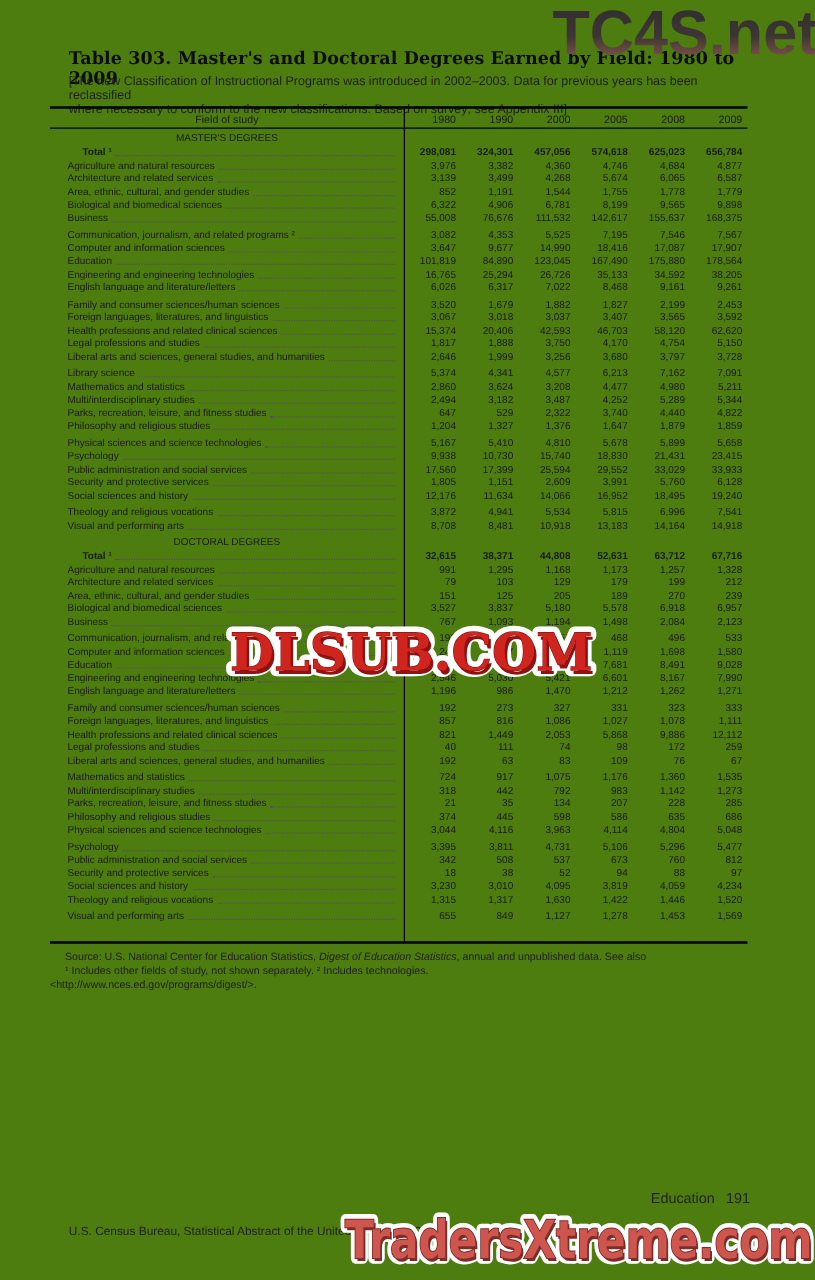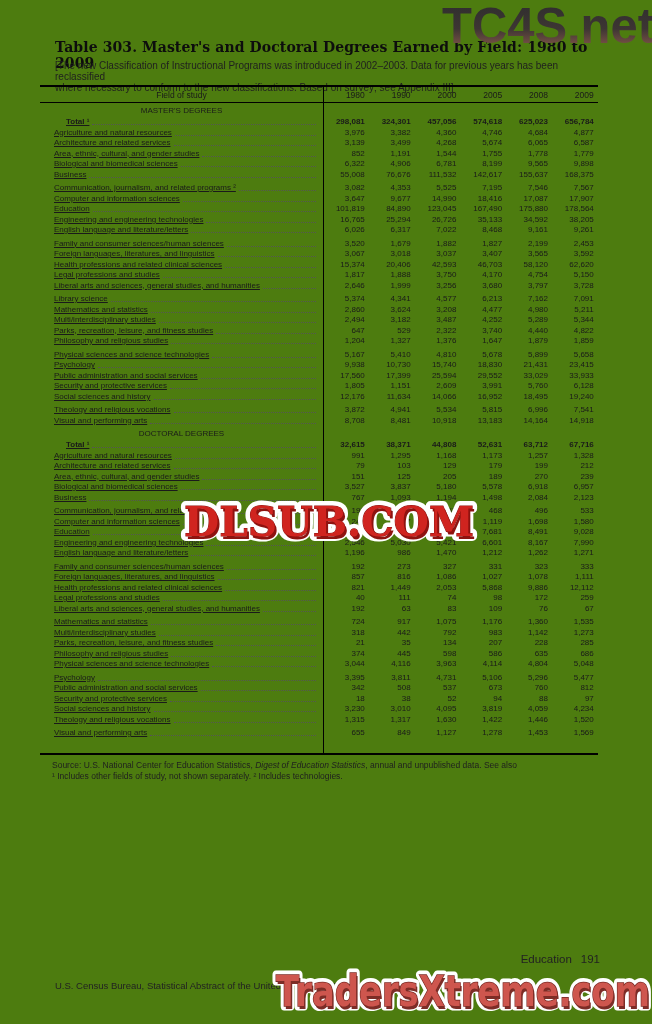--- a/index.html
+++ b/index.html
@@ -15,21 +15,21 @@
   .vline{position:absolute;left:283px;top:0;bottom:0;width:1px;background:#000;}
   .hdr{display:flex;align-items:center;height:15px;border-bottom:1px solid #000;font-size:8.5px;}
   .fhead{width:283px;text-align:center;}
   .ycell{width:45.8px;text-align:right;padding-right:4px;box-sizing:border-box;}
 
   .sec-head{width:283px;text-align:center;font-size:8px;padding-top:3px;height:10px;line-height:10px;}
   .group{margin-top:3px;}
   .group.first{margin-top:1px;}
   .row{display:flex;height:10.5px;line-height:10.5px;font-size:8px;white-space:nowrap;}
   .row.total{font-weight:bold;}
-  .lblwrap{width:283px;display:flex;box-sizing:border-box;padding-left:14px;overflow:hidden;text-decoration:underline;}
+  .lblwrap{width:283px;display:flex;box-sizing:border-box;padding-left:14px;overflow:hidden;}
   .row.total .lblwrap{padding-left:26px;}
   .lbl{white-space:nowrap;}
   .leader{flex:1;border-bottom:1px dotted #555;margin:0 7px 2.5px 3px;min-width:4px;}
   .cell{width:45.8px;text-align:right;padding-right:4px;box-sizing:border-box;}
 
   .footnotes{margin-top:5px;font-size:8.5px;line-height:11px;color:#1f1f1f;}
   .fn-ind{padding-left:12px;}
 
   .census-footer{position:absolute;left:55px;top:980px;font-size:9.5px;color:#222;}
   .page-ref{position:absolute;right:52px;top:953px;font-size:11.5px;color:#222;}
@@ -750,20 +750,21 @@
               <span class="cell">1,453</span>
               <span class="cell">1,569</span>
             </div>
           </div>
         </div>
     </div>
 
     <div class="footnotes">
       <div class="fn-ind"><span>Source: U.S. National Center for Education Statistics, </span><i>Digest of Education Statistics</i><span>, annual and unpublished data. See also</span></div>
       <div class="fn-ind">¹ Includes other fields of study, not shown separately. ² Includes technologies.</div>
+      <div>&lt;http://www.nces.ed.gov/programs/digest/&gt;.</div>
     </div>
   </div>
 
   <div class="page-ref"><span>Education</span><span class="num">191</span></div>
   <div class="census-footer">U.S. Census Bureau, Statistical Abstract of the United States: 2012</div>
 
   <svg class="wm wm-top" width="216" height="56">
     <defs>
       <linearGradient id="gTop" x1="0" y1="0" x2="0" y2="1">
         <stop offset="0" stop-color="#2d2d2d"></stop>

